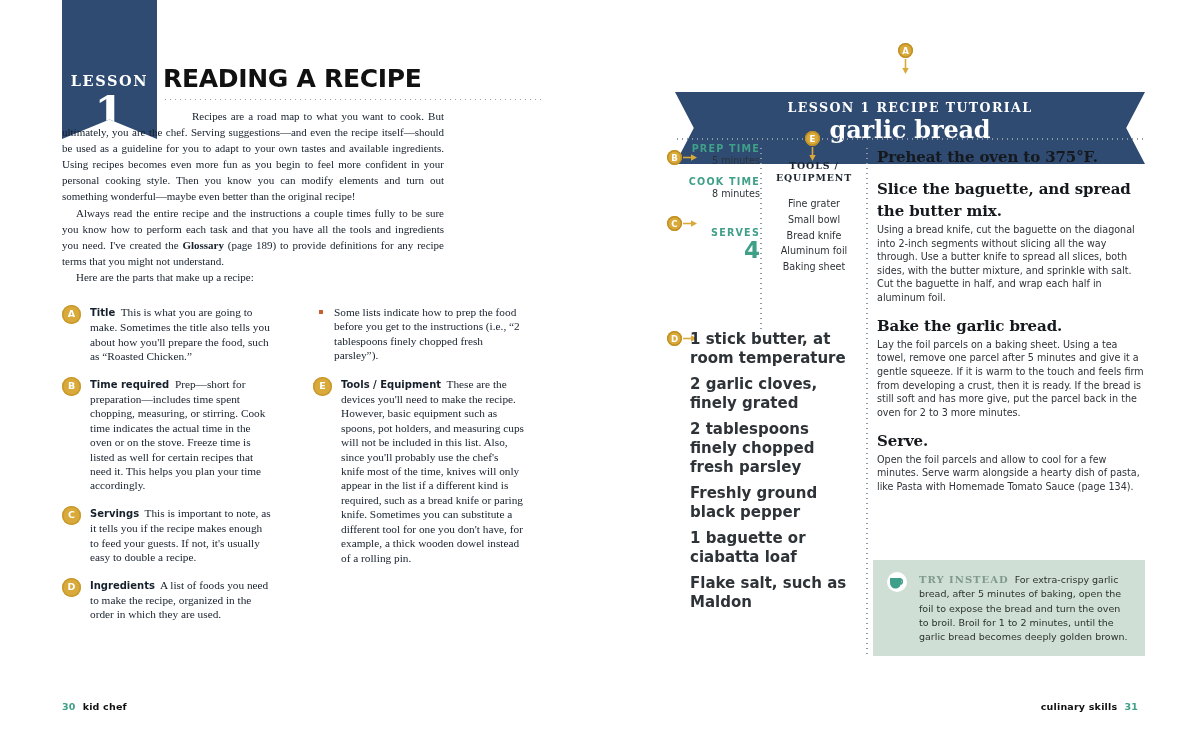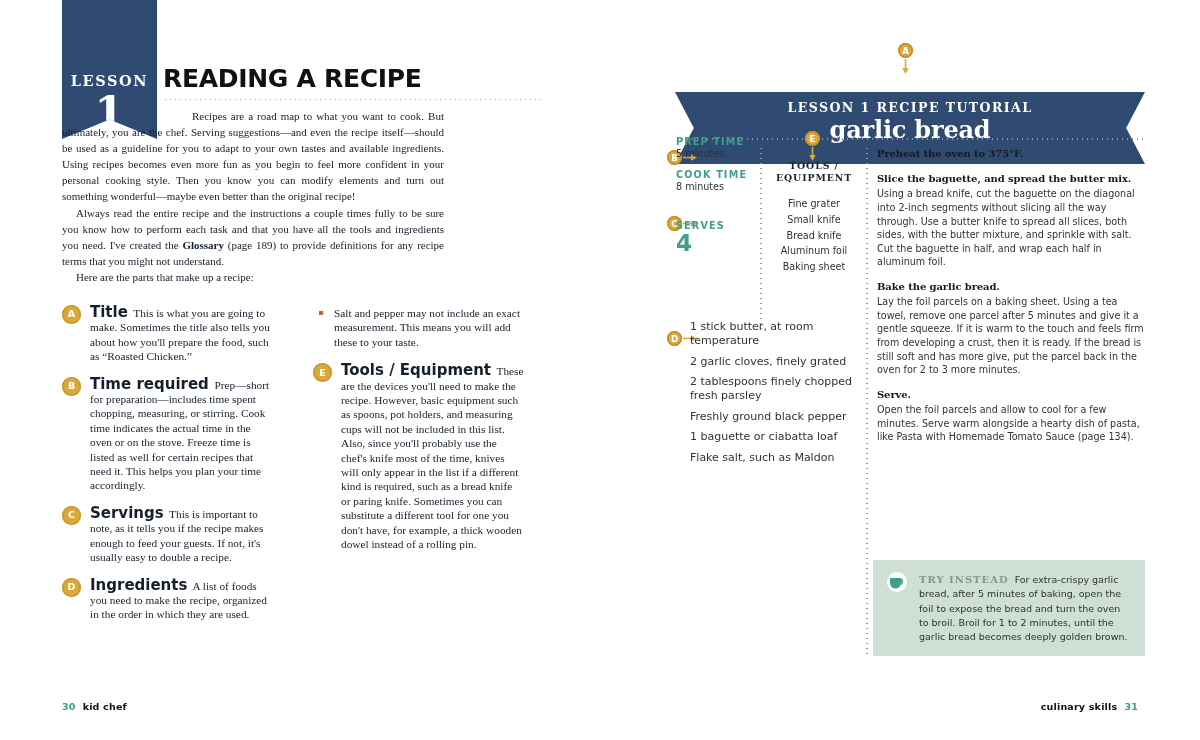--- a/index.html
+++ b/index.html
@@ -66,21 +66,21 @@
   .item{position:relative;margin-bottom:13px;}
   .badge{
     position:absolute;left:0;top:0px;width:19px;height:19px;border-radius:50%;
     background:#d9a93a;color:#fff;
     font-family:"DejaVu Sans", sans-serif;font-size:9.5px;font-weight:bold;
     display:flex;align-items:center;justify-content:center;
     box-shadow:inset 0 0 0 1.5px #c79a2e;
   }
   .item-text{ }
   .item-text .lead{
-    font-family:"DejaVu Sans", sans-serif;font-weight:bold;font-size:15px;
+    font-family:"DejaVu Sans", sans-serif;font-weight:bold;font-size:10px;
   }
   .hang1{display:block;padding-left:28px;}
   .hang2{display:block;padding-left:28px;}
 
   .bullets{list-style:none;margin:0 0 14px 0;padding:0;}
   .bullets li{position:relative;padding-left:21px;margin-bottom:1px;}
   .bullets li .sq{
     position:absolute;left:6px;top:5px;width:4px;height:4px;background:#c4602e;
   }
 
@@ -120,21 +120,21 @@
   .vdot{
     position:absolute;width:2px;
     background-image:radial-gradient(circle, #8c99a6 0.75px, transparent 0.85px);
     background-size:2px 5px;background-repeat:repeat-y;
   }
   .vdot-1{left:760px;top:146px;height:185px;}
   .vdot-2{left:866px;top:146px;height:512px;}
 
   
   .stats{
-    position:absolute;left:676px;top:136px;width:84px;text-align:left;
+    position:absolute;left:676px;top:143px;width:84px;text-align:right;
     font-family:"DejaVu Sans", sans-serif;
   }
   .stat-label{
     color:#3f9f88;font-size:9.6px;font-weight:bold;letter-spacing:1.2px;line-height:1.2;
   }
   .stat-value{color:#2e3338;font-size:9.6px;line-height:1.35;margin-bottom:9px;}
   .serves-num{color:#3f9f88;font-size:23px;font-weight:bold;line-height:1.1;}
 
   
   .tools{
@@ -144,37 +144,38 @@
   .tools-head{
     font-family:"DejaVu Serif", serif;
     font-size:9.4px;font-weight:bold;letter-spacing:0.9px;color:#1d2530;line-height:1.3;
     margin-bottom:6px;
   }
   .tools li{list-style:none;font-size:9.6px;color:#2e3338;line-height:1.62;}
   .tools ul{margin:12px;padding:0;}
 
   
   .ingredients{
-    position:absolute;left:690px;top:320px;width:170px;
-    font-family:"DejaVu Sans", sans-serif;font-size:11px;color:#2e3338;
+    position:absolute;left:690px;top:330px;width:170px;
+    font-family:"DejaVu Sans", sans-serif;font-size:15px;color:#2e3338;
     line-height:1.28;
+    font-weight:bold;
   }
   .ingredients li{list-style:none;margin-bottom:6.5px;}
   .ingredients ul{margin:0;padding:0;}
 
   
   .steps{
     position:absolute;left:877px;top:147px;width:268px;
     font-family:"DejaVu Sans", sans-serif;font-size:9.6px;color:#2e3338;
     line-height:1.42;
   }
   .step{margin-bottom:11px;}
   .step-head{
     font-family:"DejaVu Serif", serif;
-    font-weight:bold;color:#15191d;font-size:10px;letter-spacing:-0.1px;
+    font-weight:bold;color:#15191d;font-size:15px;letter-spacing:-0.1px;
     display:block;margin-bottom:1px;
   }
 
   
   .tip{
     position:absolute;left:873px;top:560px;width:272px;
     background:#cfdfd5;padding:12px 13px 12px 13px;box-sizing:border-box;
     font-family:"DejaVu Sans", sans-serif;font-size:9.5px;color:#2b3330;line-height:1.5;
   }
   .tip-inner{position:relative;}
@@ -250,22 +251,21 @@
         <div class="item">
           <span class="badge">D</span>
           <span class="item-text"><span class="hang1"><span class="lead">Ingredients</span>&nbsp; <span>A list of foods you need to make the recipe, organized in the order in which they are used.</span></span></span>
         </div>
 
       </div>
 
       <div class="col col-b">
 
         <ul class="bullets">
-          <li><span class="sq"></span></li>
-          <li><span class="sq"></span><span>Salt and pepper may not include an exact measurement. This means you will add these to your taste.</span></li>
+          <li><span class="sq"></span><span>Some lists indicate how to prep the food before you get to the instructions (i.e., “2 tablespoons finely chopped fresh parsley”).</span></li>
         </ul>
 
         <div class="item">
           <span class="badge">E</span>
           <span class="item-text"><span class="hang2"><span class="lead">Tools / Equipment</span>&nbsp; <span>These are the devices you'll need to make the recipe. However, basic equipment such as spoons, pot holders, and measuring cups will not be included in this list. Also, since you'll probably use the chef's knife most of the time, knives will only appear in the list if a different kind is required, such as a bread knife or paring knife. Sometimes you can substitute a different tool for one you don't have, for example, a thick wooden dowel instead of a rolling pin.</span></span></span>
         </div>
 
       </div>
     </div>
 
@@ -327,21 +327,21 @@
     <div class="stat-label">COOK TIME</div>
     <div class="stat-value">8 minutes</div>
     <div class="stat-label" style="margin-top:26px;">SERVES</div>
     <div class="serves-num">4</div>
   </div>
 
   <div class="tools">
     <div class="tools-head">TOOLS / EQUIPMENT</div>
     <ul>
       <li>Fine grater</li>
-      <li>Small knife</li>
+      <li>Small bowl</li>
       <li>Bread knife</li>
       <li>Aluminum foil</li>
       <li>Baking sheet</li>
     </ul>
   </div>
 
   <div class="ingredients">
     <ul>
       <li>1 stick butter, at room temperature</li>
       <li>2 garlic cloves, finely grated</li>

